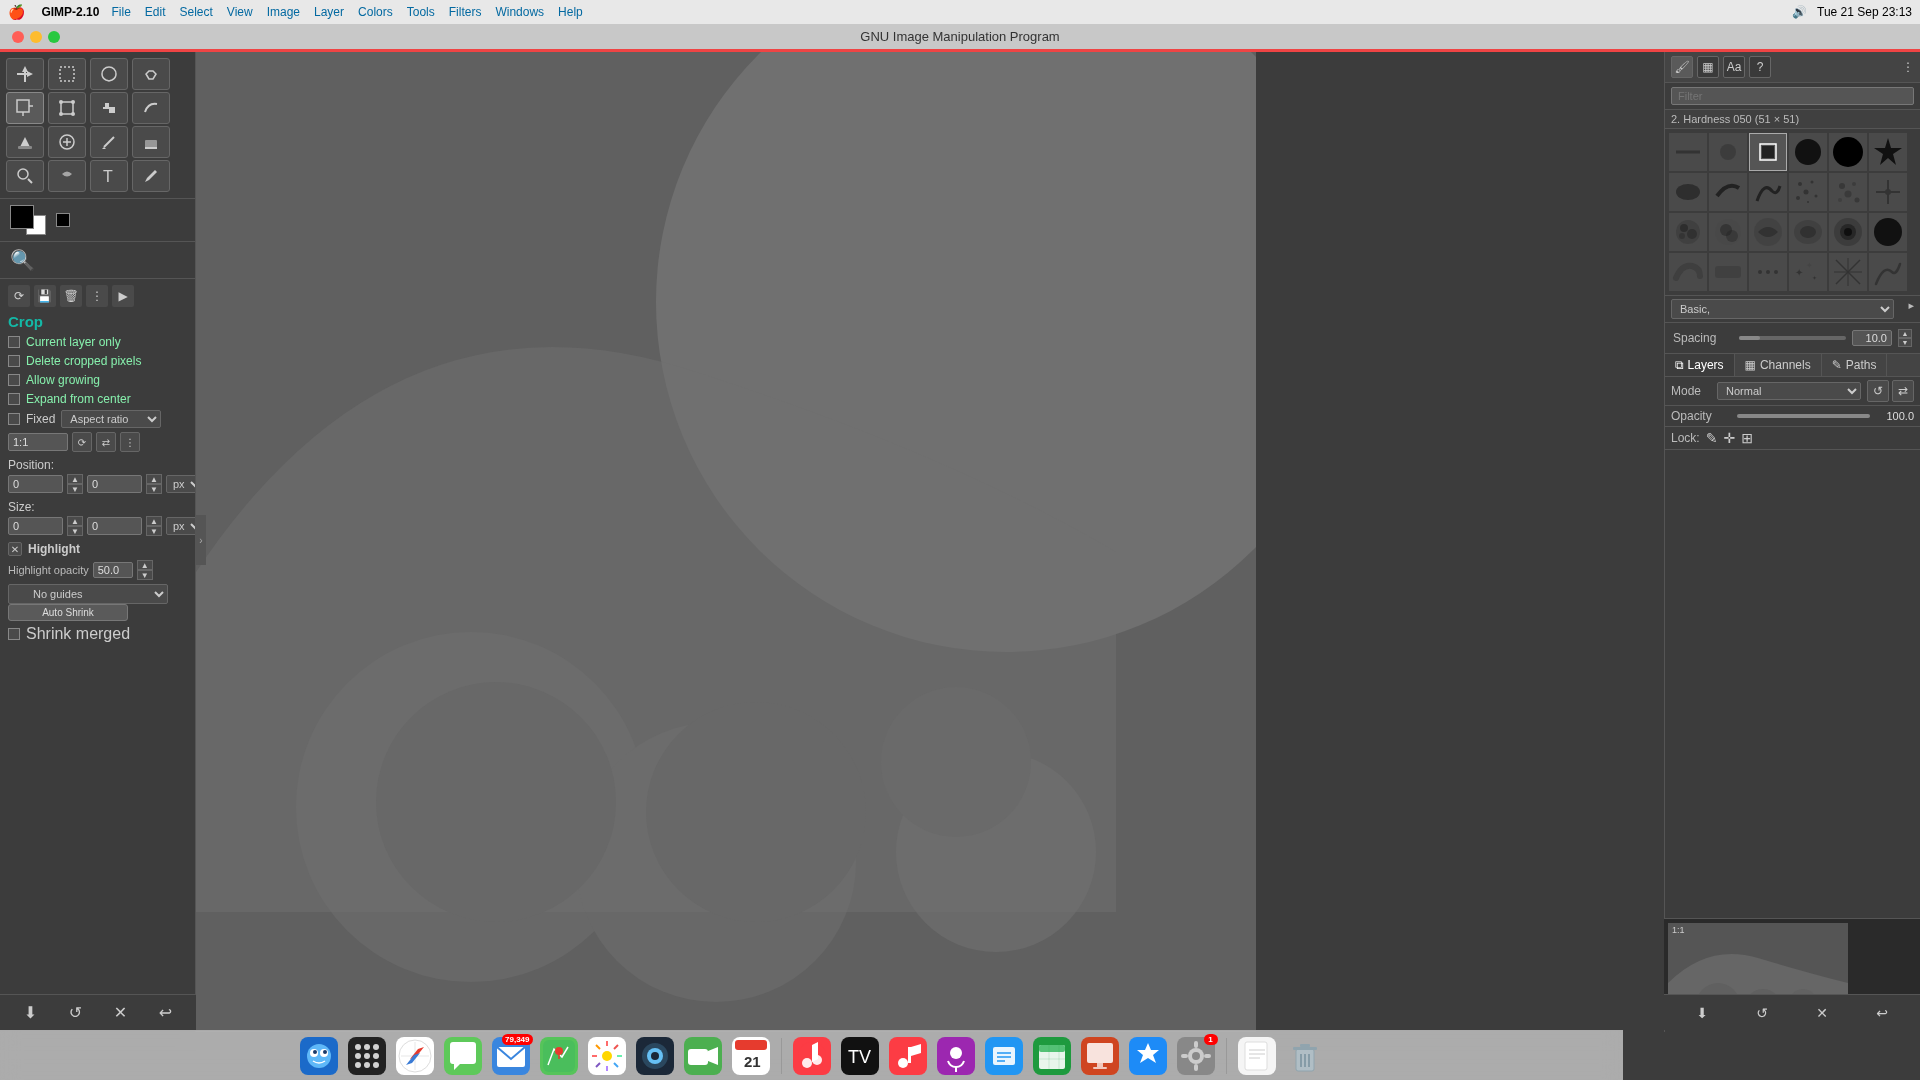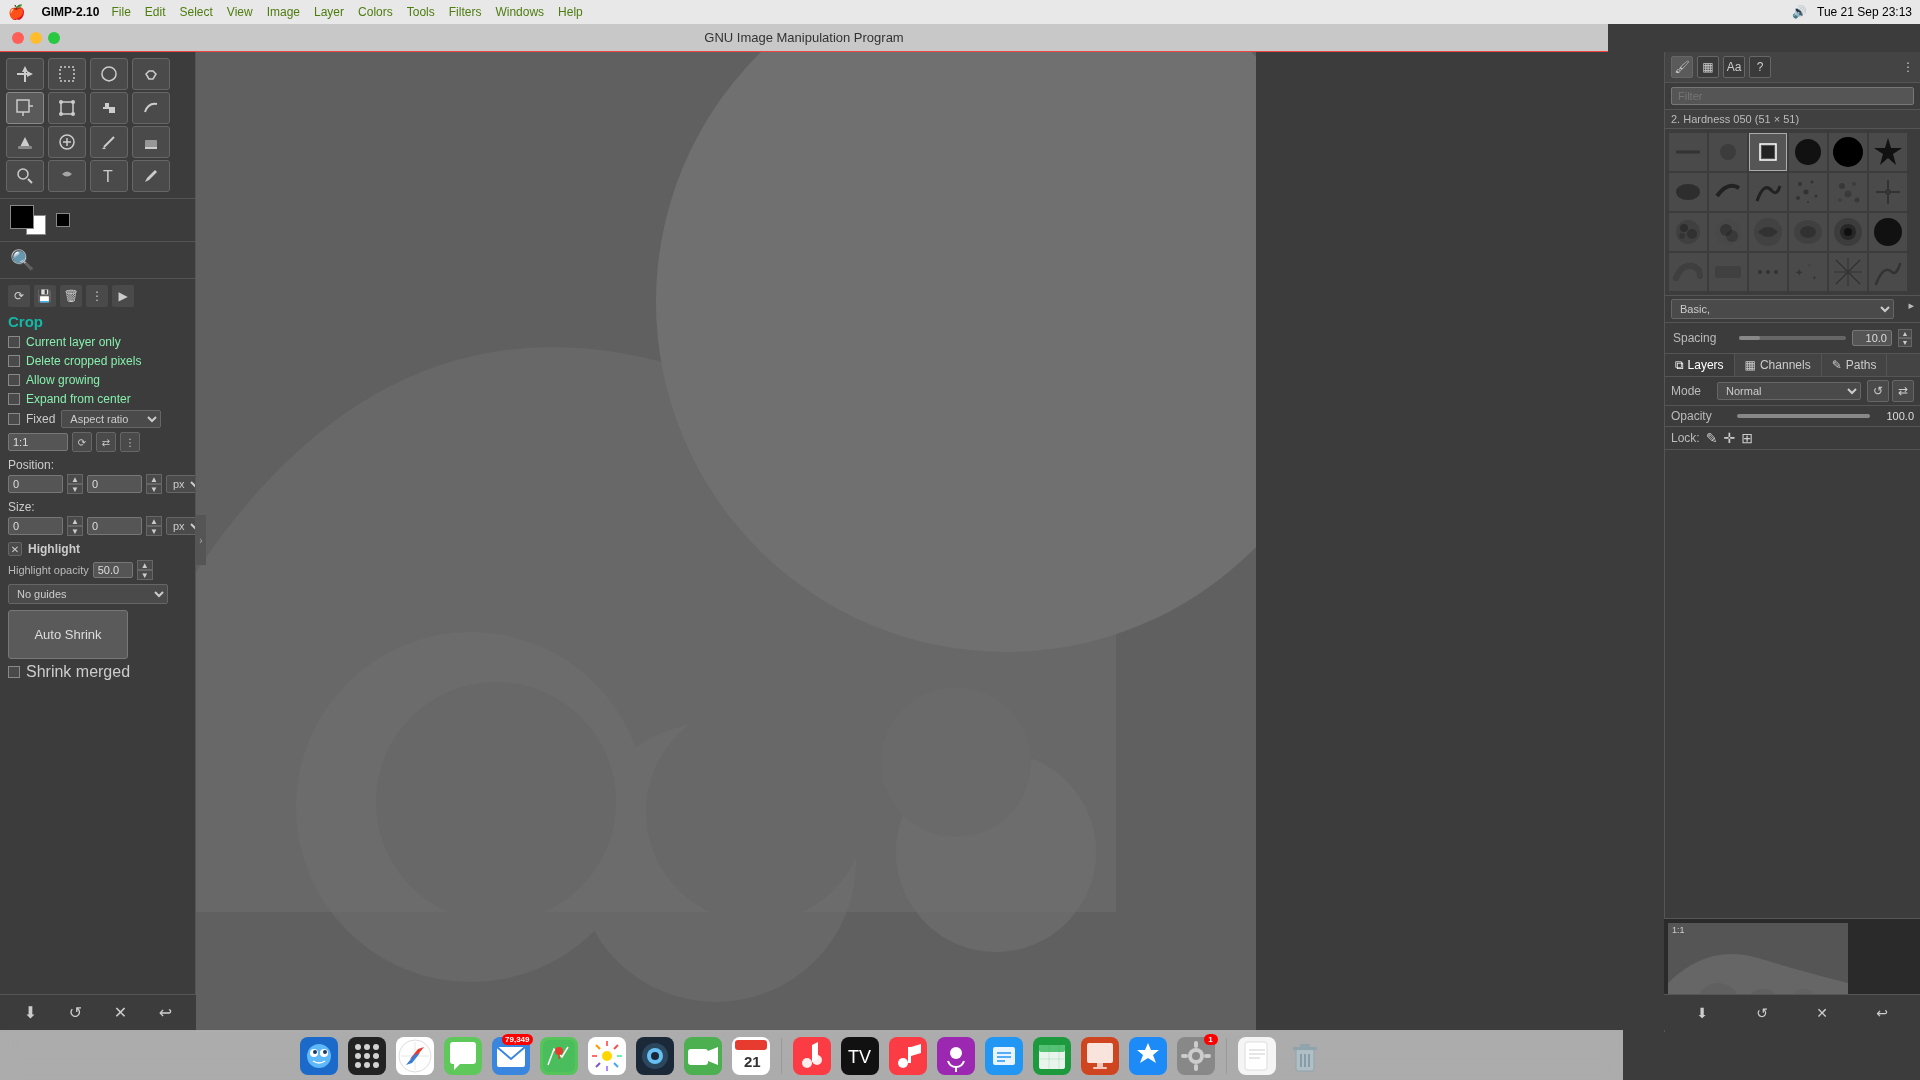--- a/index.html
+++ b/index.html
@@ -36,44 +36,44 @@
       font-weight: bold;
       font-size: 12px;
       color: #000;
     }
     .menubar-items {
       display: flex;
       gap: 14px;
     }
     .menubar-item {
       font-size: 12px;
-      color: #4d7c0f;
+      color: #0369a1;
       cursor: pointer;
     }
     .menubar-right {
       margin-left: auto;
       display: flex;
       gap: 10px;
       align-items: center;
       font-size: 12px;
       color: #000;
     }
 
     
     .titlebar {
       position: absolute;
       top: 24px;
       left: 0;
-      width: 1608px;
+      width: 1920px;
       height: 28px;
       background: #c8c8c8;
       display: flex;
       align-items: center;
       justify-content: center;
-      border-bottom: 1px solid #ef4444;
+      border-bottom: 3px solid #ef4444;
     }
     .titlebar-title {
       font-size: 13px;
       color: #333;
       font-weight: 500;
     }
     .traffic-lights {
       position: absolute;
       left: 12px;
       display: flex;
@@ -346,32 +346,31 @@
       padding: 1px 4px;
       border-radius: 2px;
       width: 40px;
     }
     .guides-dropdown {
       width: 160px;
       background: #4a4a4a;
       border: 1px solid #666;
       color: #ccc;
       font-size: 11px;
-      padding: 2px 4px;
-      cursor: pointer;
-      border-radius: 2px;
-      margin-bottom: 6px;
+      padding: 2px 20px;
+      cursor: pointer;
+      border-radius: 2px;
     }
     .auto-shrink-btn {
       width: 120px;
       background: #5a5a5a;
       border: 1px solid #777;
       color: #ddd;
-      font-size: 13px;
-      padding: 16px 8px;
+      font-size: 10px;
+      padding: 2px 8px;
       cursor: pointer;
       border-radius: 3px;
       margin-bottom: 4px;
     }
     .shrink-row {
       display: flex;
       align-items: center;
       gap: 6px;
     }
     .shrink-checkbox {

